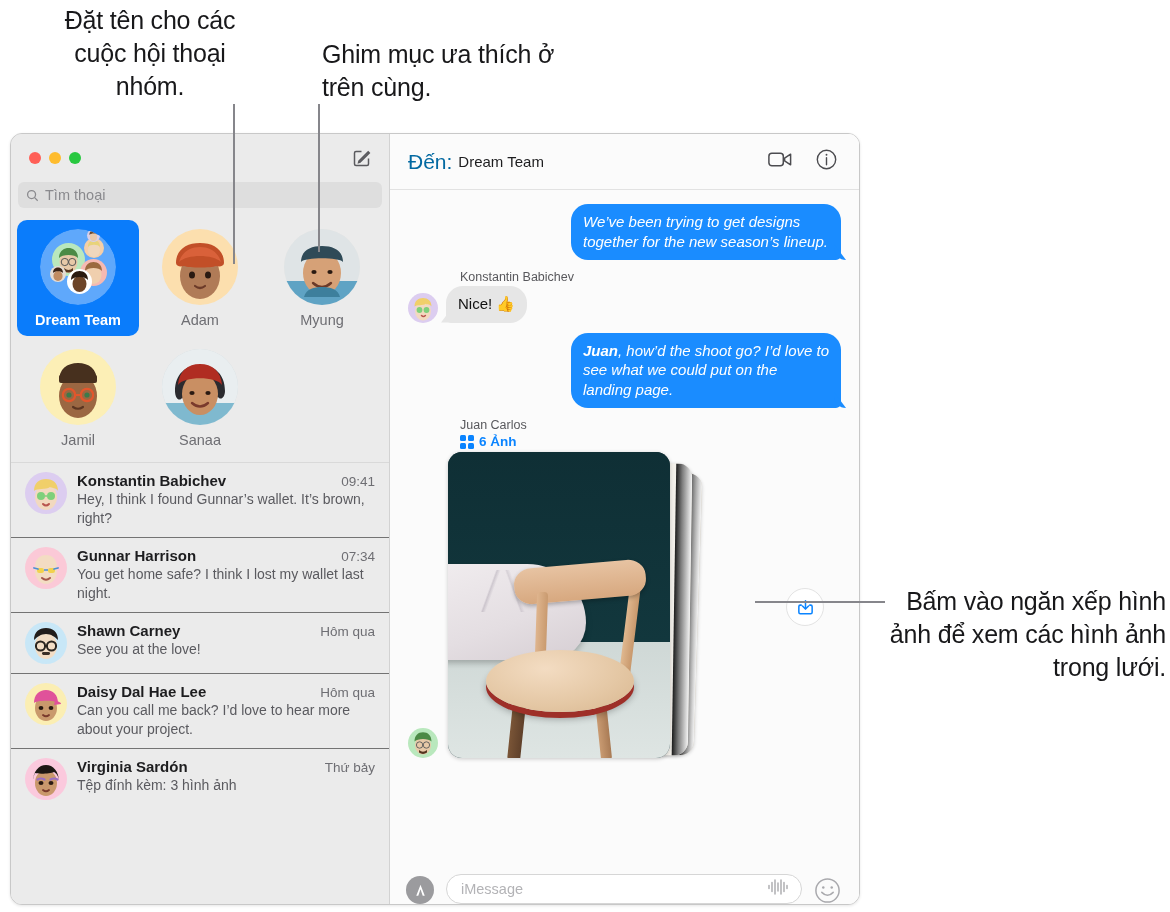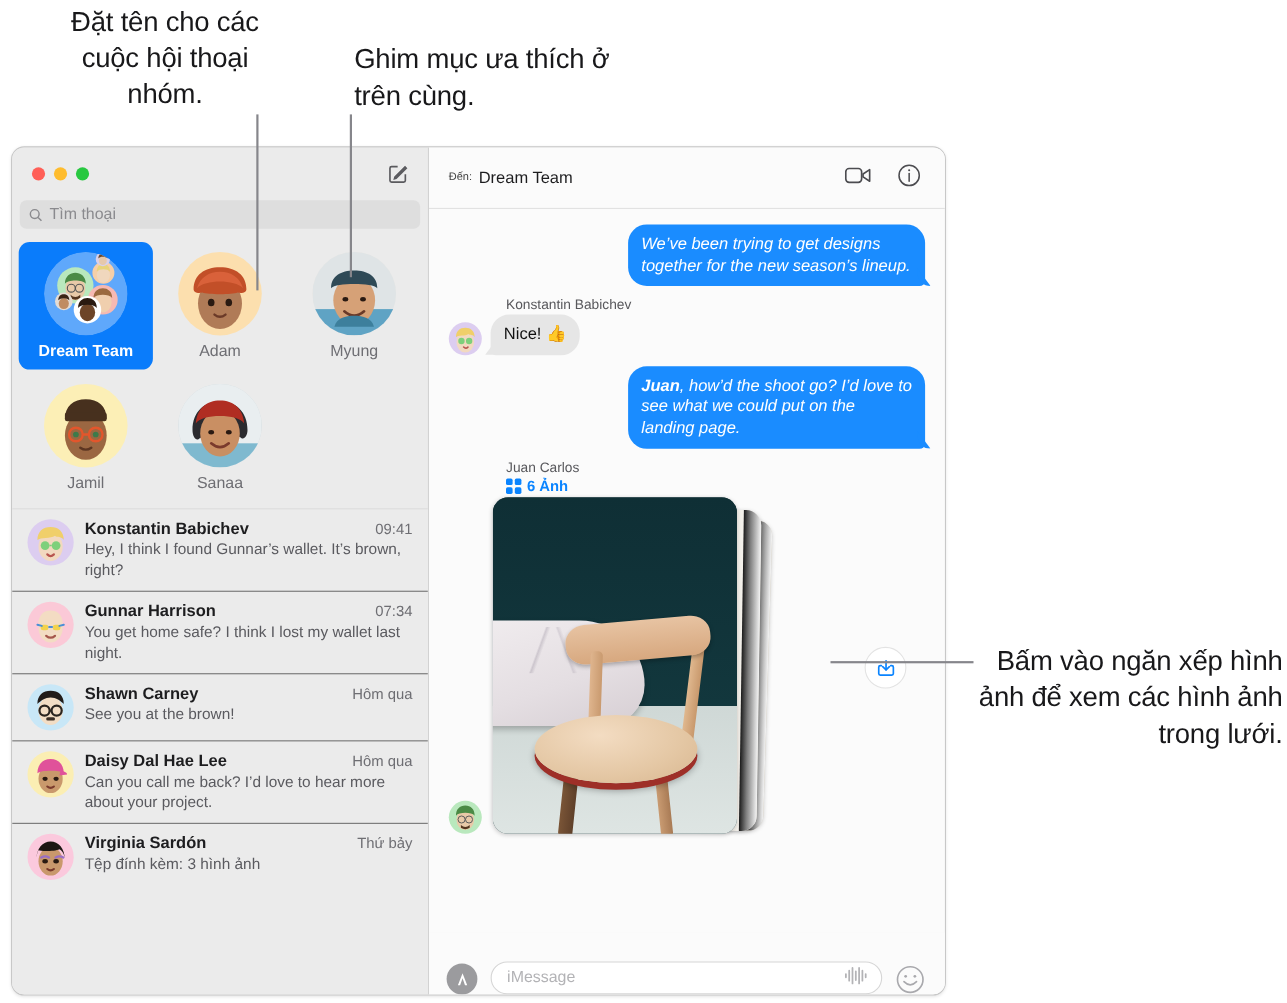--- a/index.html
+++ b/index.html
@@ -139,21 +139,21 @@
 
   
   .chat { flex: 1; background: #fbfbfb; display: flex; flex-direction: column; min-width: 0; }
   .chat-head {
     height: 56px; flex: 0 0 56px;
     display: flex; align-items: center;
     padding: 0 22px 0 18px;
     border-bottom: 1px solid #e2e2e2;
     background: #fbfbfb;
   }
-  .to-label { font-size: 10px; color: #404040; }
+  .to-label { font-size: 21px; color: #0369a1; }
   .to-value { font-size: 15px; color: #1d1d1f; margin-left: 6px; }
   .head-icons { margin-left: auto; display: flex; align-items: center; gap: 24px; }
 
   .thread { flex: 1; position: relative; padding: 14px 18px 6px 18px; overflow: hidden; }
 
   .row { display: flex; margin-bottom: 10px; }
   .row.out { justify-content: flex-end; font-style: italic; }
   .row.in  { justify-content: flex-start; align-items: flex-end; gap: 8px; }
 
   .bubble {
@@ -482,21 +482,21 @@
                 <circle cx="26.5" cy="24" r="4.6" fill="none" stroke="#2a2520" stroke-width="2"></circle>
                 <path d="M20.1 24h1.8" stroke="#2a2520" stroke-width="2"></path>
                 <rect x="17" y="30" width="8" height="3" rx="1.4" fill="#3a2f27"></rect>
               </svg>
           </div>
           <div class="convo-body">
             <div class="convo-top">
               <span class="convo-name">Shawn Carney</span>
               <span class="convo-time">Hôm qua</span>
             </div>
-            <div class="convo-prev">See you at the brown!</div>
+            <div class="convo-prev">See you at the love!</div>
           </div>
         </div>
 
         <div class="convo">
           <div class="convo-av" style="background:#fbeeb3">
             <svg viewBox="0 0 42 42" width="42" height="42">
                 <ellipse cx="21" cy="25" rx="11" ry="13" fill="#c9996c"></ellipse>
                 <path d="M9 20c0-8 5-13 12-13s12 5 12 13c-3-3-21-3-24 0z" fill="#e0529a"></path>
                 <path d="M30 18c4 0 6 2 6 3l-7 1z" fill="#e0529a"></path>
                 <ellipse cx="16" cy="25" rx="2.4" ry="1.9" fill="#2a1a12"></ellipse>

